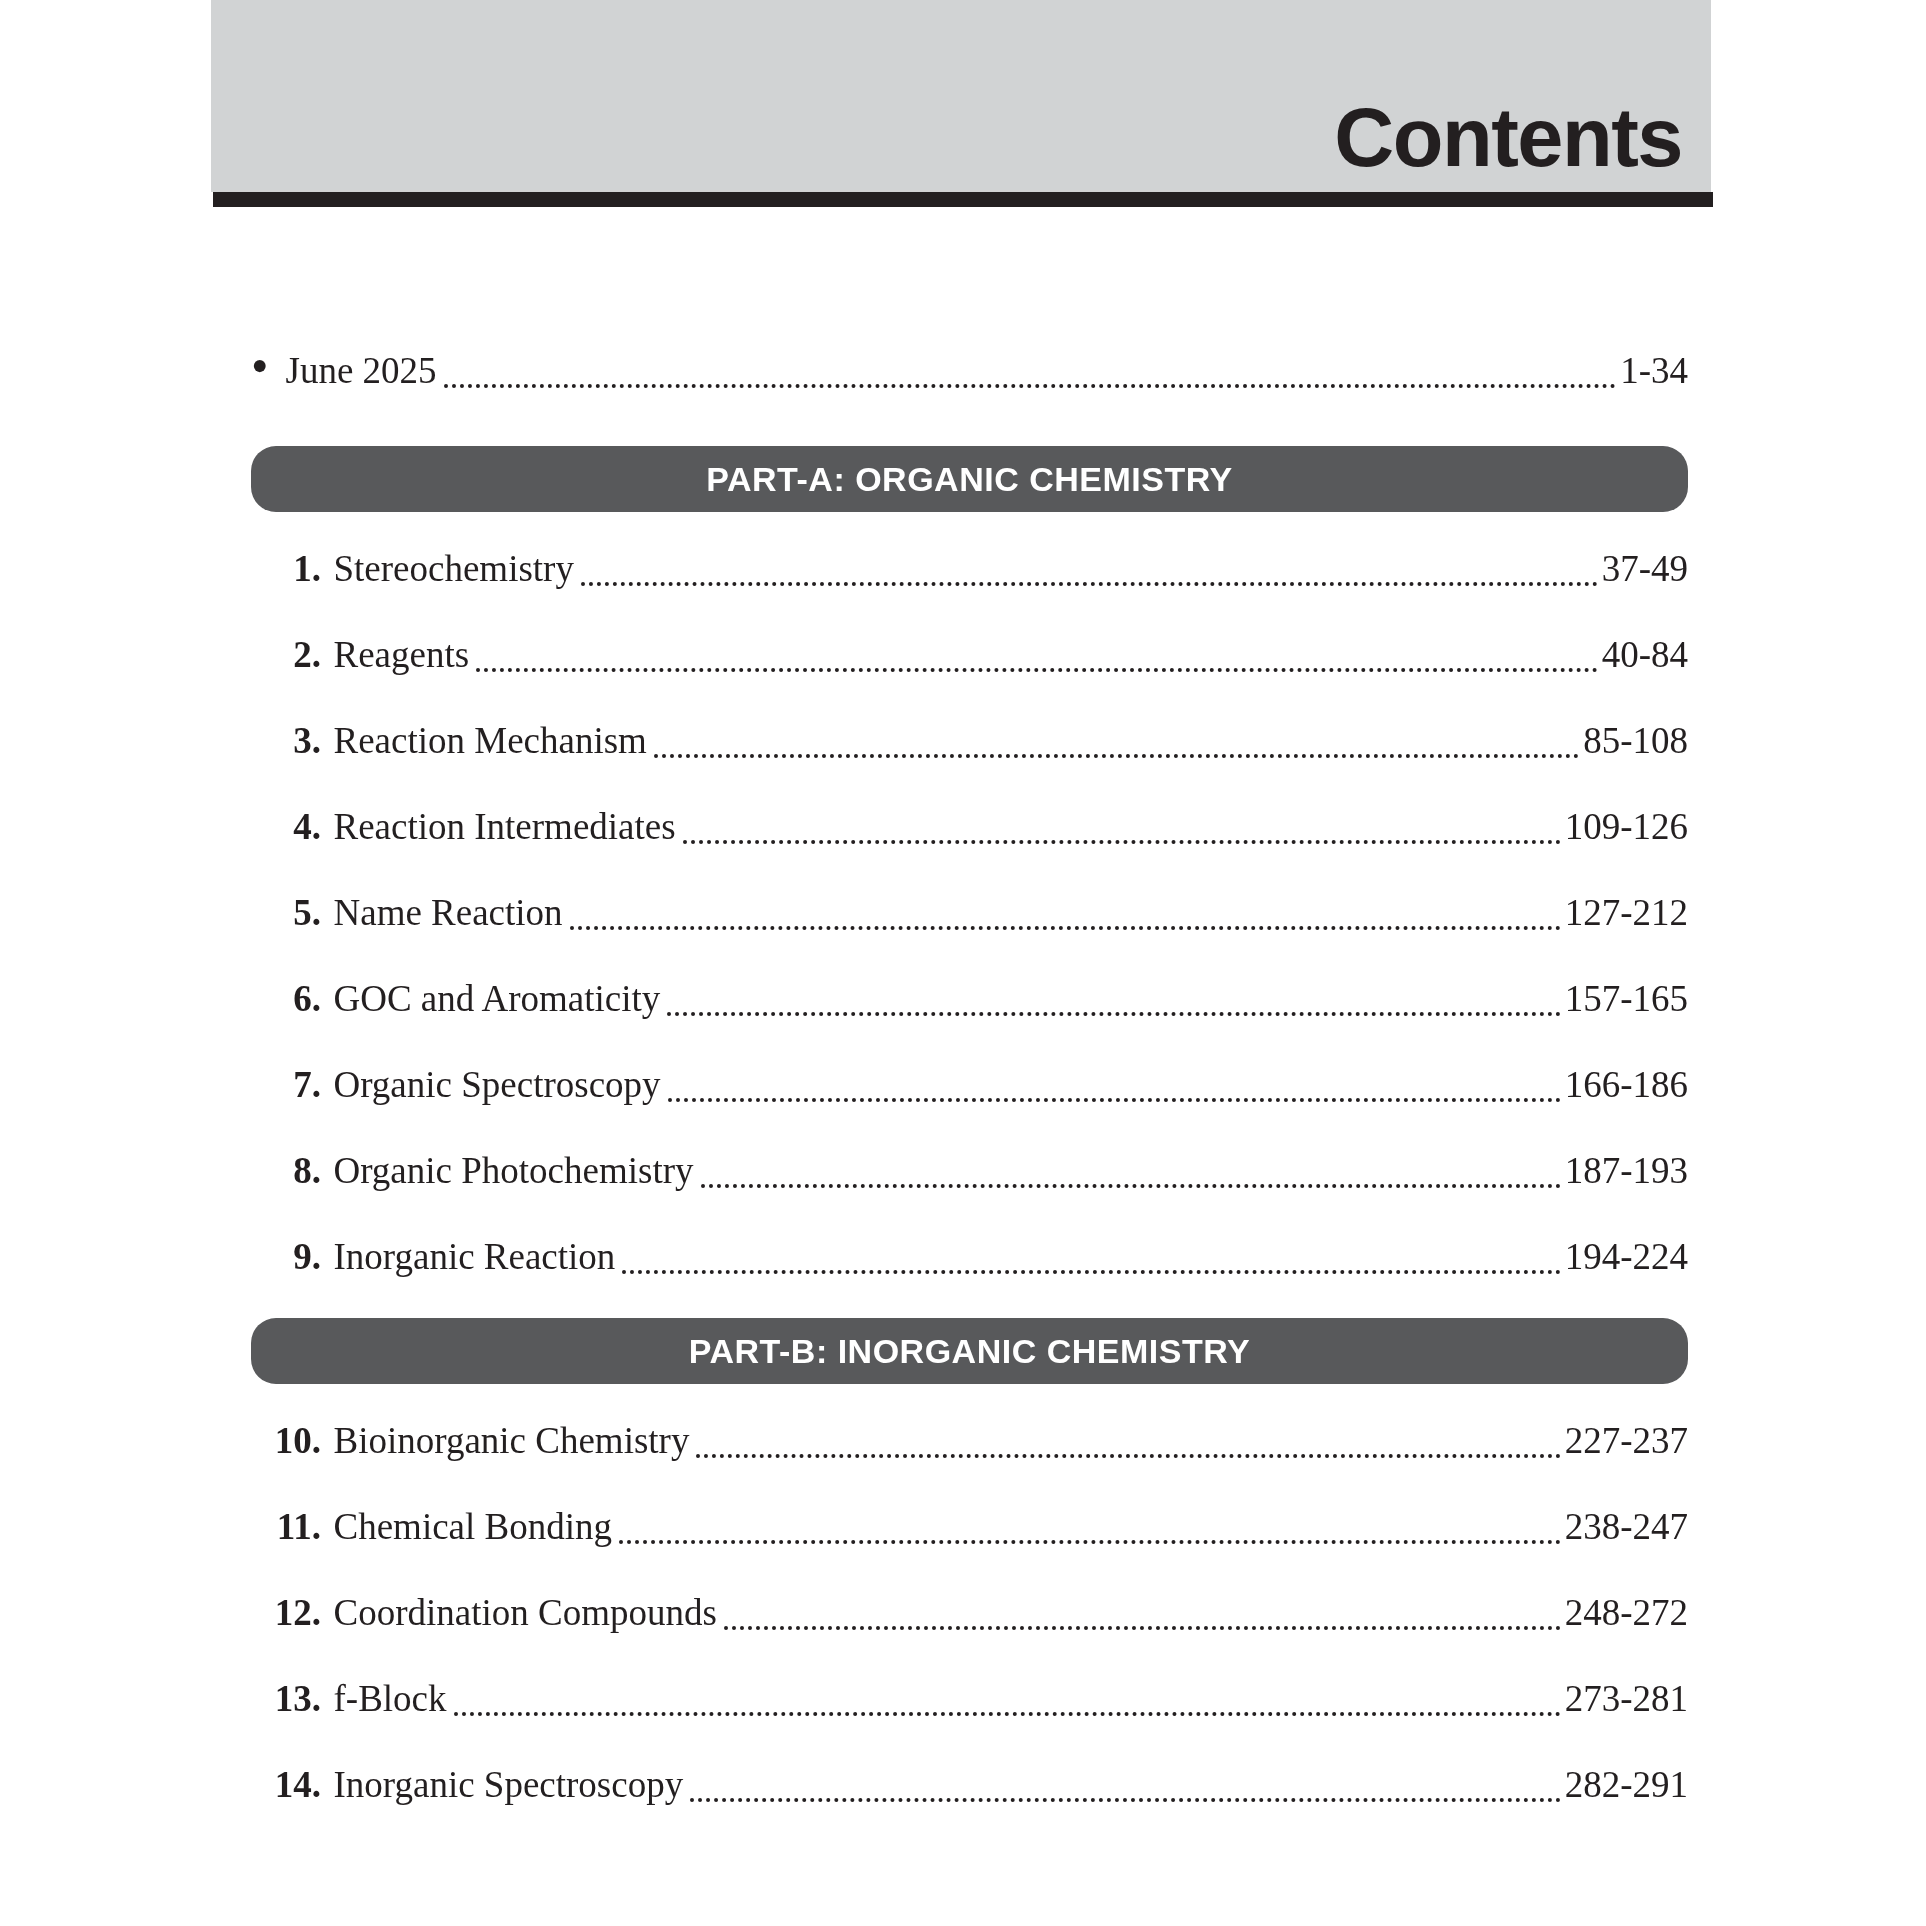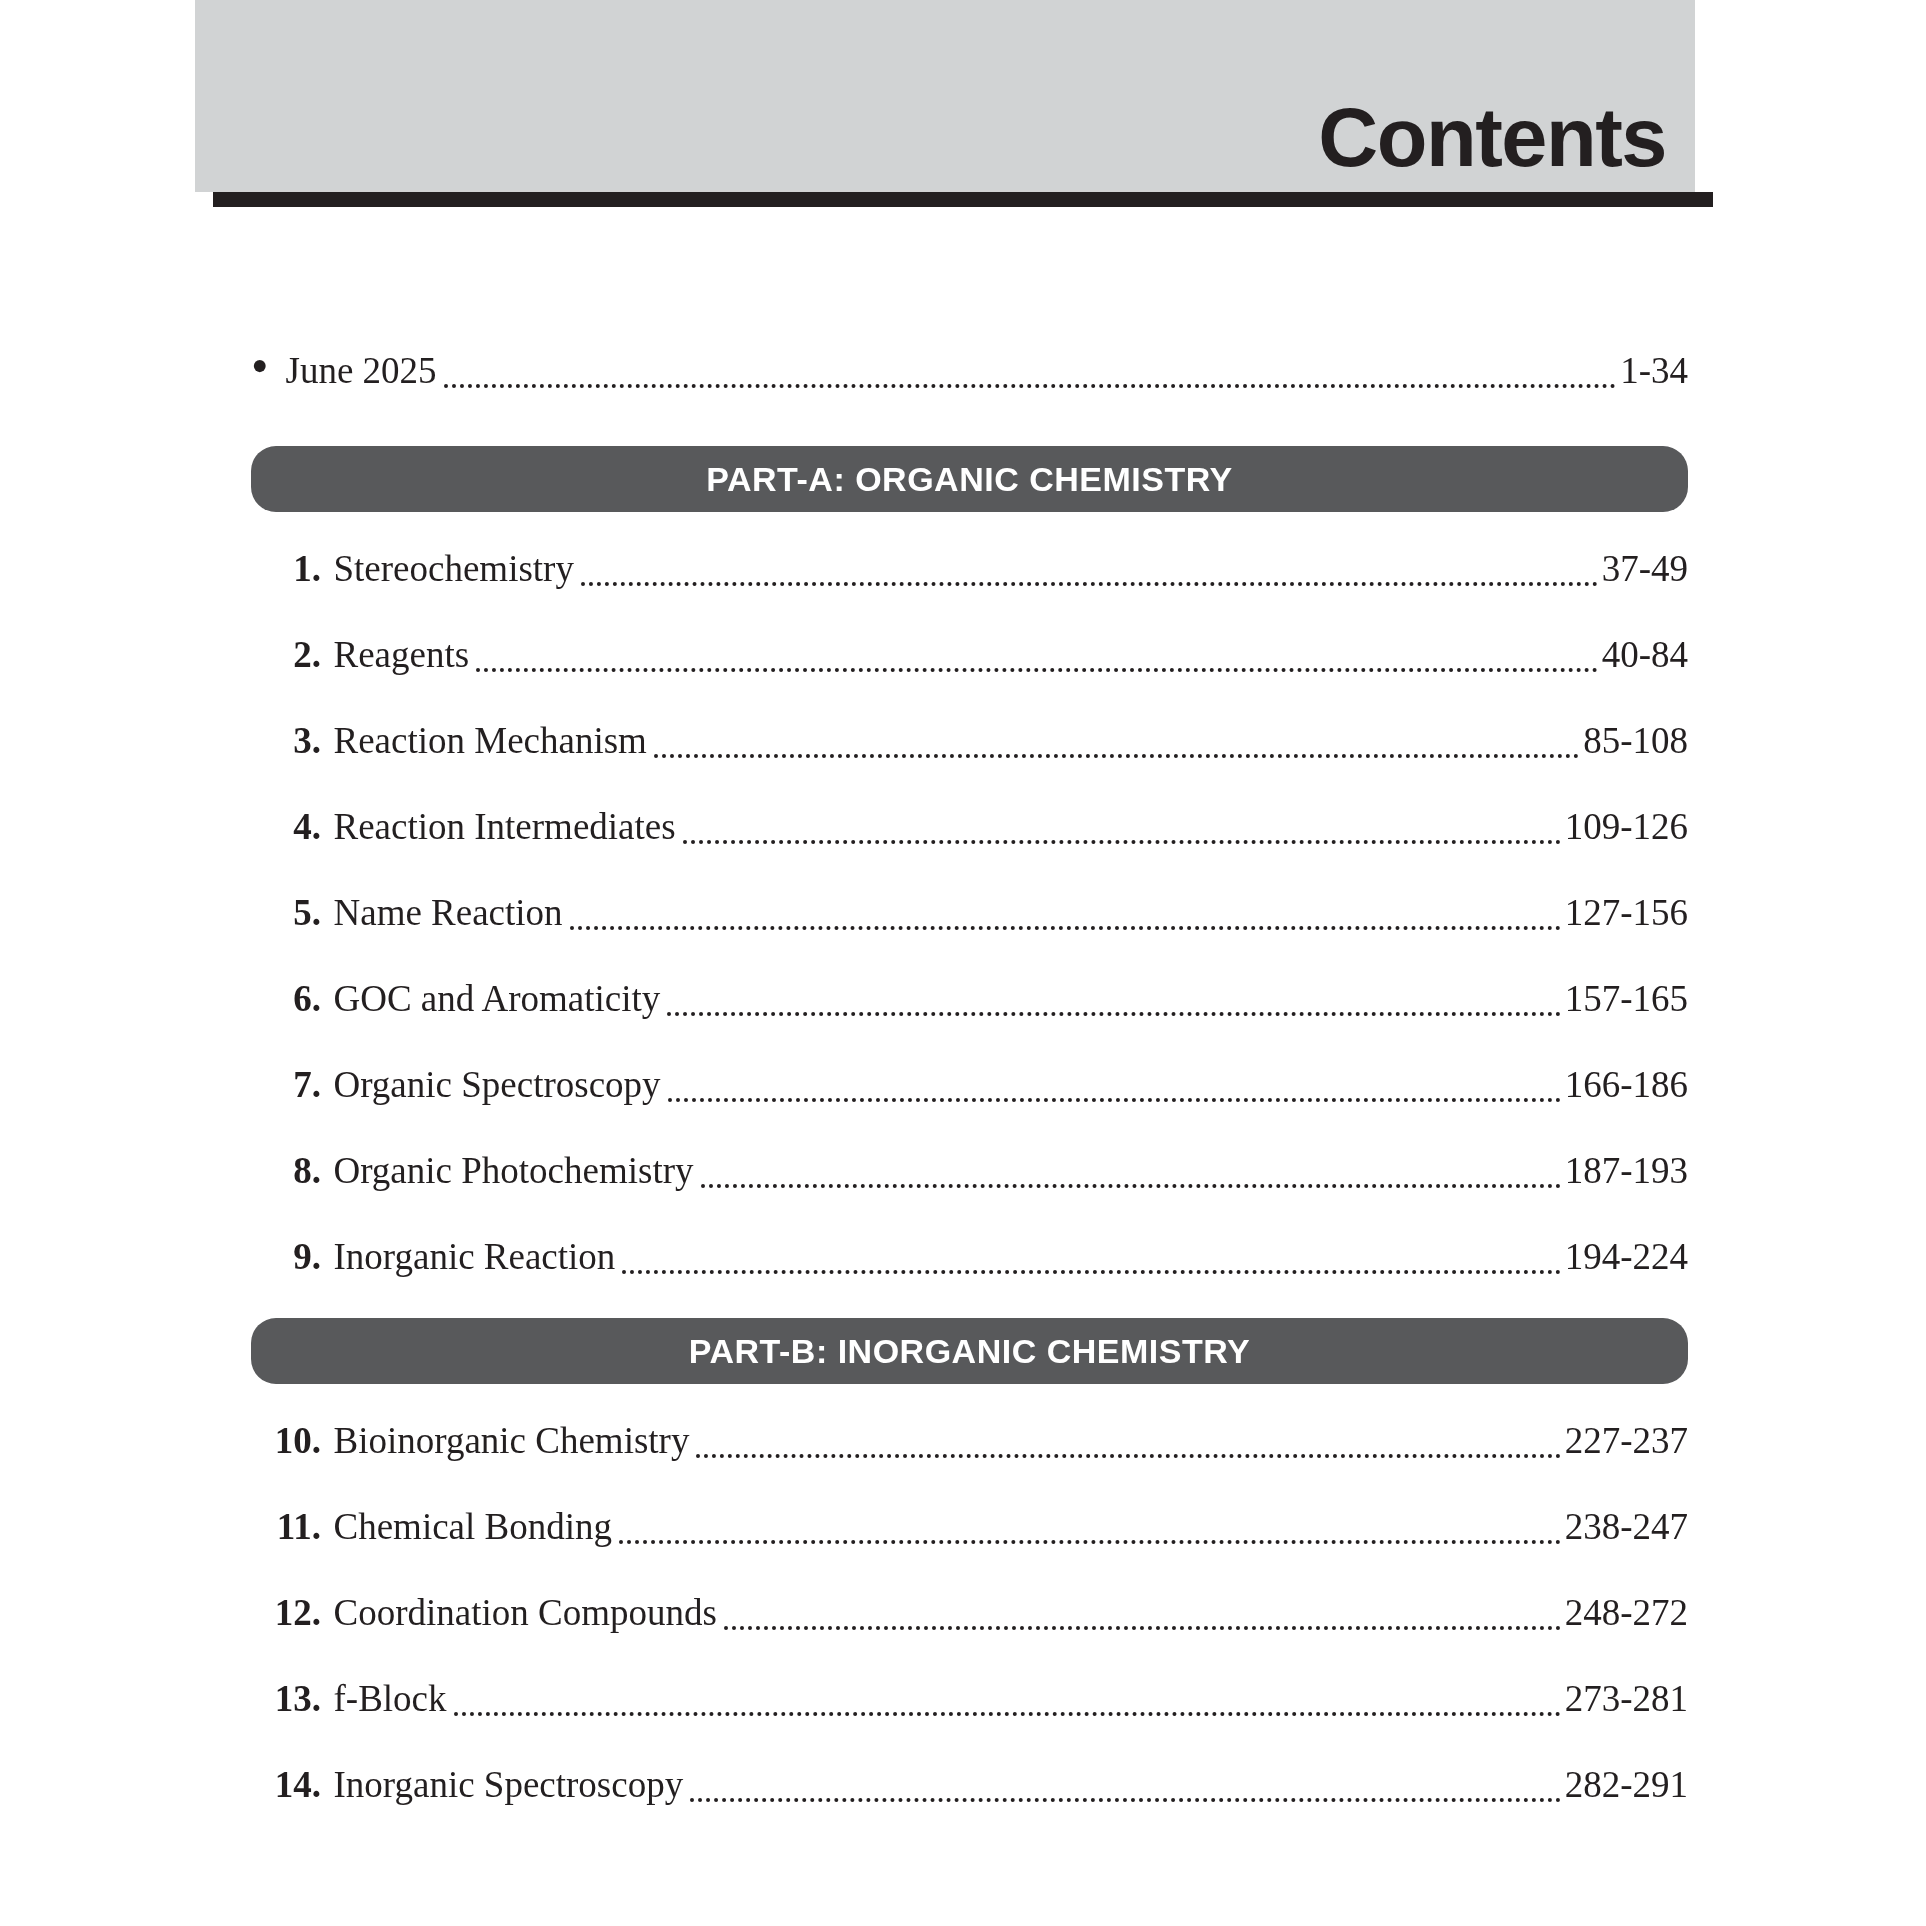--- a/index.html
+++ b/index.html
@@ -14,21 +14,21 @@
     width:1926px; height:1926px;
     background:#ffffff;
     font-family:"Liberation Serif", serif;
     color:var(--ink);
     position:relative;
     overflow:hidden;
   }
 
   
   .header-band{
-    position:absolute; left:195px; top:0;
+    position:absolute; left:211px; top:0;
     width:1500px; height:192px;
     background:var(--band);
     display:flex; justify-content:flex-end; align-items:flex-end;
     padding:0 29px 13px 0;
   }
   .page-title{
     margin:0;
     font-family:"Liberation Sans", sans-serif;
     font-weight:700;
     font-size:83px;
@@ -132,21 +132,21 @@
         <div class="toc-row">
           <span class="num">4.</span>
           <span class="entry-label">Reaction Intermediates</span>
           <span class="leader"></span>
           <span class="pages">109-126</span>
         </div>
         <div class="toc-row">
           <span class="num">5.</span>
           <span class="entry-label">Name Reaction</span>
           <span class="leader"></span>
-          <span class="pages">127-156</span>
+          <span class="pages">127-212</span>
         </div>
         <div class="toc-row">
           <span class="num">6.</span>
           <span class="entry-label">GOC and Aromaticity</span>
           <span class="leader"></span>
           <span class="pages">157-165</span>
         </div>
         <div class="toc-row">
           <span class="num">7.</span>
           <span class="entry-label">Organic Spectroscopy</span>

